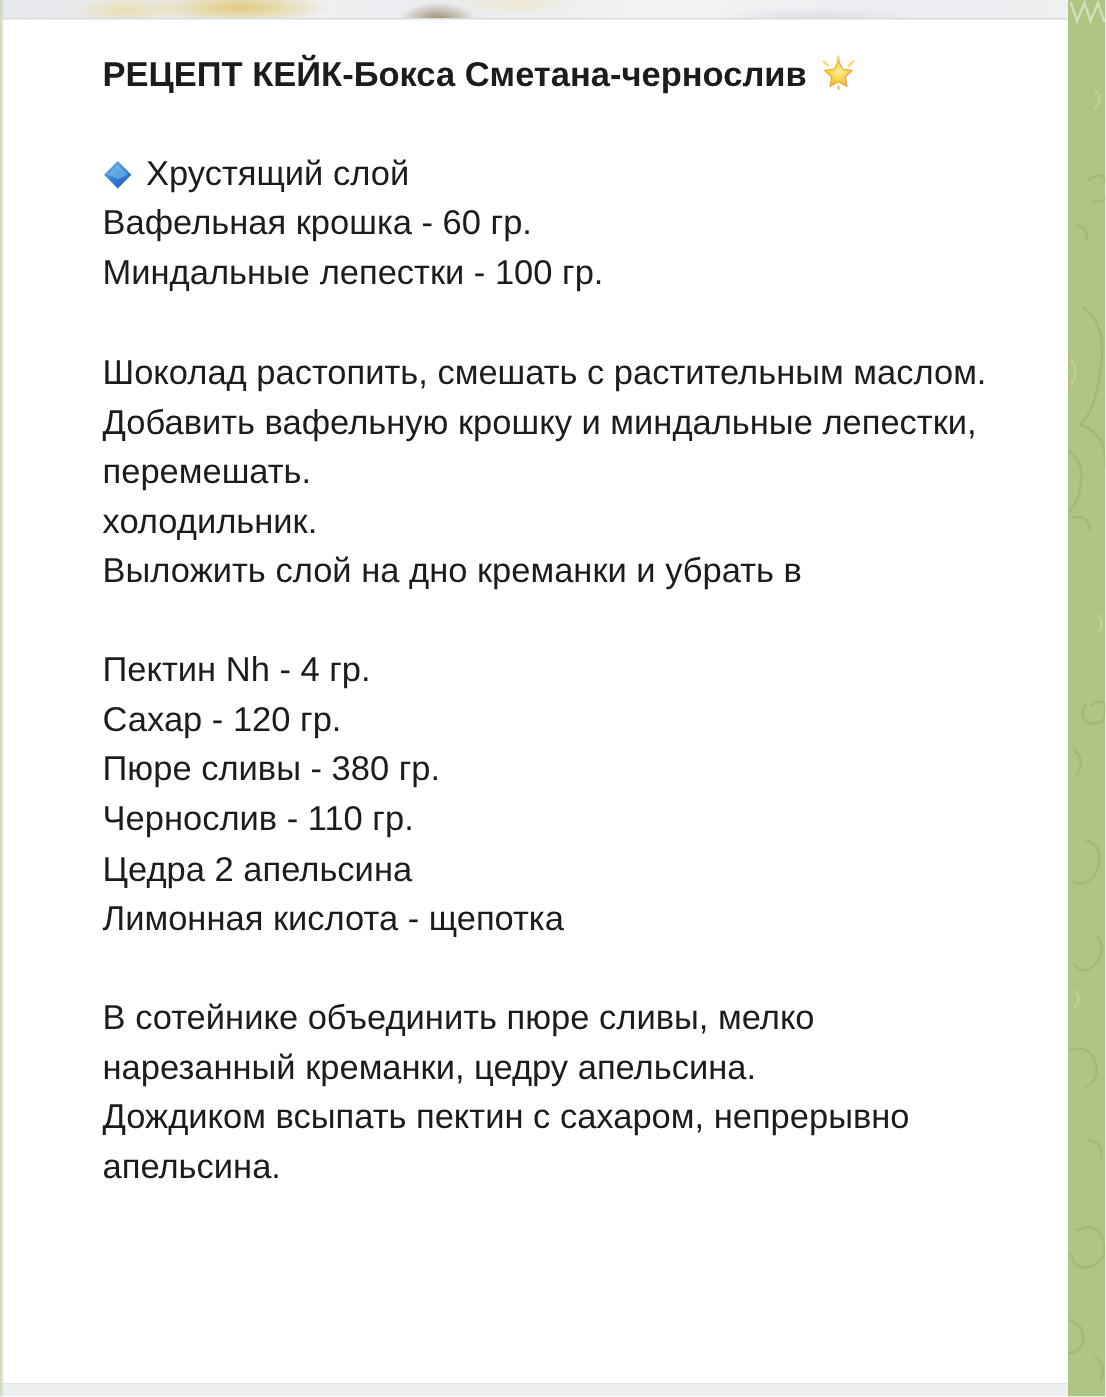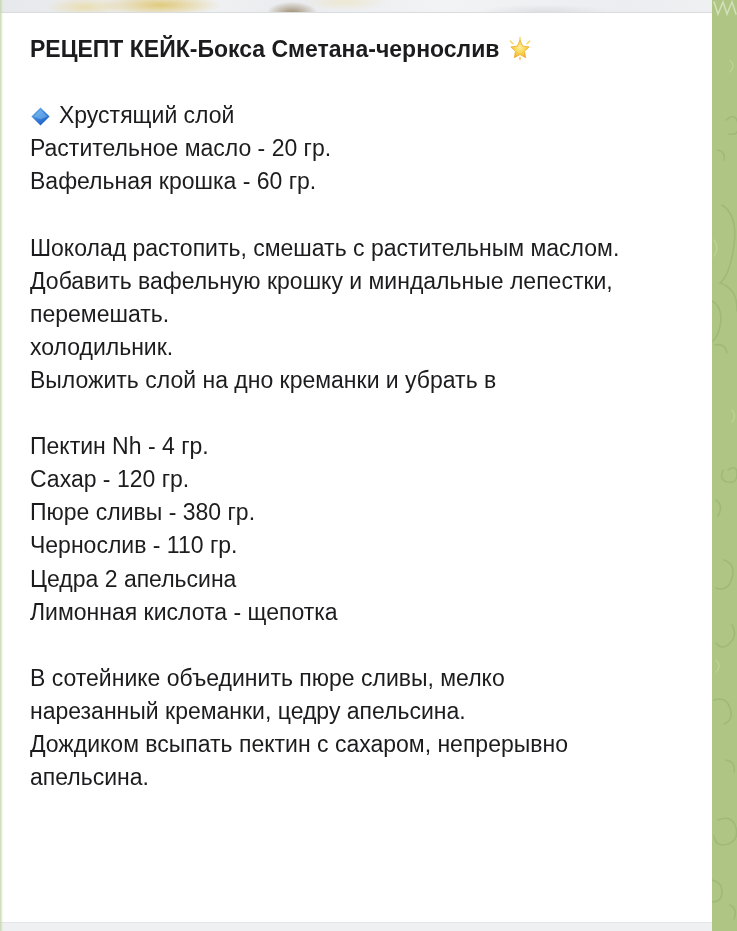--- a/index.html
+++ b/index.html
@@ -15,21 +15,21 @@
   
   .left-edge {
     position: absolute; left: 0; top: 0; bottom: 0; width: 3px;
     background: linear-gradient(90deg, #c7d8ae, rgba(255,255,255,0));
     z-index: 3;
   }
   
   .main-col {
     position: relative; width: 712px; height: 931px;
     background: #ffffff; overflow: hidden;
-    display: flex; flex-direction: column;
+    display: flex; flex-direction: column; align-items: center;
   }
   
   .photo-strip {
     height: 13px; width: 100%;
     background:
       radial-gradient(ellipse 85px 16px at 160px 5px, rgba(224,200,118,0.95), rgba(224,200,118,0) 72%),
       radial-gradient(ellipse 55px 14px at 85px 7px,  rgba(233,219,166,0.85), rgba(233,219,166,0) 70%),
       radial-gradient(ellipse 34px 15px at 292px 13px, rgba(150,130,98,0.9),  rgba(150,130,98,0) 75%),
       radial-gradient(ellipse 60px 12px at 345px 2px, rgba(238,229,196,0.7), rgba(238,229,196,0) 70%),
       radial-gradient(ellipse 90px 10px at 545px 12px, rgba(205,208,213,0.55), rgba(205,208,213,0) 75%),
@@ -98,22 +98,22 @@
     <defs>
       <linearGradient id="diagrad" x1="0" y1="0" x2="0.7" y2="1">
         <stop offset="0" stop-color="#7cbef2"></stop>
         <stop offset="0.55" stop-color="#3b82d8"></stop>
         <stop offset="1" stop-color="#1b5fc6"></stop>
       </linearGradient>
     </defs>
     <polygon points="12,1.6 22.4,12 12,22.4 1.6,12" fill="url(#diagrad)"></polygon>
     <polygon points="12,4.2 19.8,12 12,15.2 4.2,12" fill="#8ecbf5" opacity="0.45"></polygon>
   </svg></span><span>Хрустящий слой</span></div>
-        <div class="msg-line"><span>Растительное масло - 20 гр.</span></div>
         <div class="msg-line"><span>Вафельная крошка - 60 гр.</span></div>
+        <div class="msg-line"><span>Миндальные лепестки - 100 гр.</span></div>
         <div class="msg-line">&nbsp;</div>
         <div class="msg-line"><span>Шоколад растопить, смешать с растительным маслом.</span></div>
         <div class="msg-line"><span>Добавить вафельную крошку и миндальные лепестки,</span></div>
         <div class="msg-line"><span>перемешать.</span></div>
         <div class="msg-line"><span>холодильник.</span></div>
         <div class="msg-line"><span>Выложить слой на дно креманки и убрать в</span></div>
         <div class="msg-line">&nbsp;</div>
         <div class="msg-line"><span>Пектин Nh - 4 гр.</span></div>
         <div class="msg-line"><span>Сахар - 120 гр.</span></div>
         <div class="msg-line"><span>Пюре сливы - 380 гр.</span></div>

